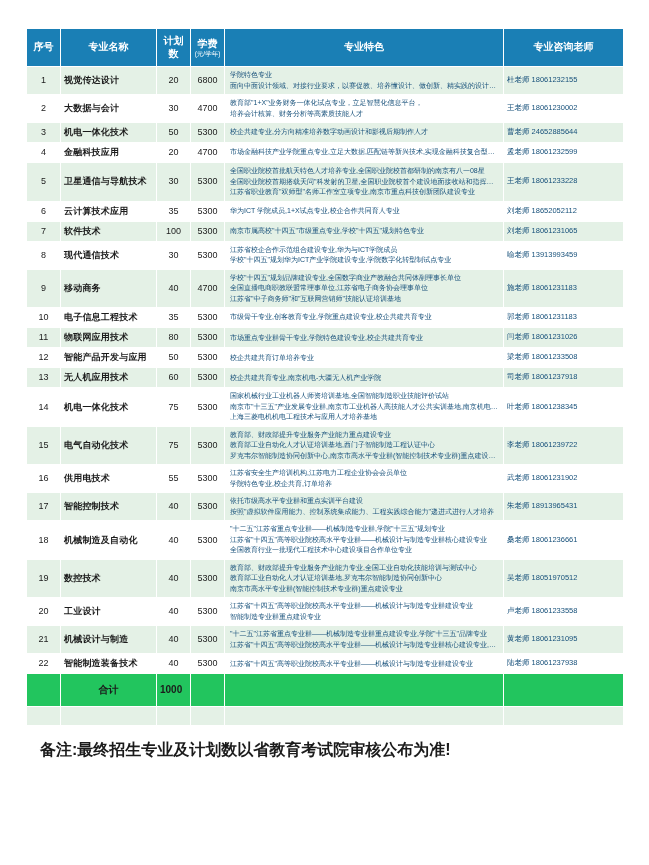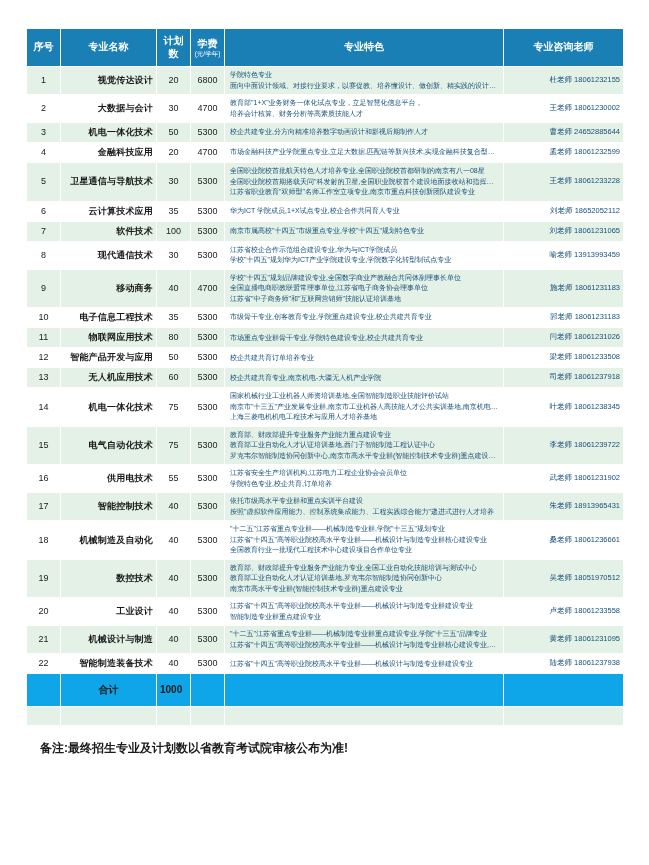--- a/index.html
+++ b/index.html
@@ -58,62 +58,62 @@
     line-height: 1.45;
   }
   tbody tr.odd td { background: #e4f1e6; }
   tbody tr.even td { background: #ffffff; }
 
   td.idx, td.plan, td.fee {
     text-align: center;
     font-size: 9px;
   }
   td.name {
-    text-align: right;
+    text-align: left;
     font-size: 9px;
     font-weight: bold;
     letter-spacing: 0.2px;
   }
   td.feat {
     text-align: left;
     font-size: 7px;
     color: #16507a;
     padding-left: 5px;
     padding-right: 4px;
     line-height: 1.5;
   }
   td.feat div { white-space: nowrap; overflow: hidden; text-overflow: ellipsis; }
   td.teacher {
-    text-align: right;
+    text-align: left;
     font-size: 7.5px;
     color: #16507a;
   }
   tr.total td {
-    background: #0ea5e9;
+    background: #22c55e;
     height: 26px;
   }
   tr.total td.total-label {
     text-align: center;
     font-size: 10px;
     font-weight: bold;
   }
   tr.total td.total-value {
     text-align: left;
     font-size: 10px;
     font-weight: bold;
   }
   tr.spacer td {
     background: #e4f1e6;
     height: 12px;
     border: 1px solid #ffffff;
   }
   .note {
     margin-top: 14px;
     width: 597px;
-    font-size: 12px;
+    font-size: 16px;
     font-weight: bold;
     color: #1b1b1b;
     padding-left: 14px;
     box-sizing: border-box;
   }
 </style>
 </head>
 <body>
 
 <div class="page">

